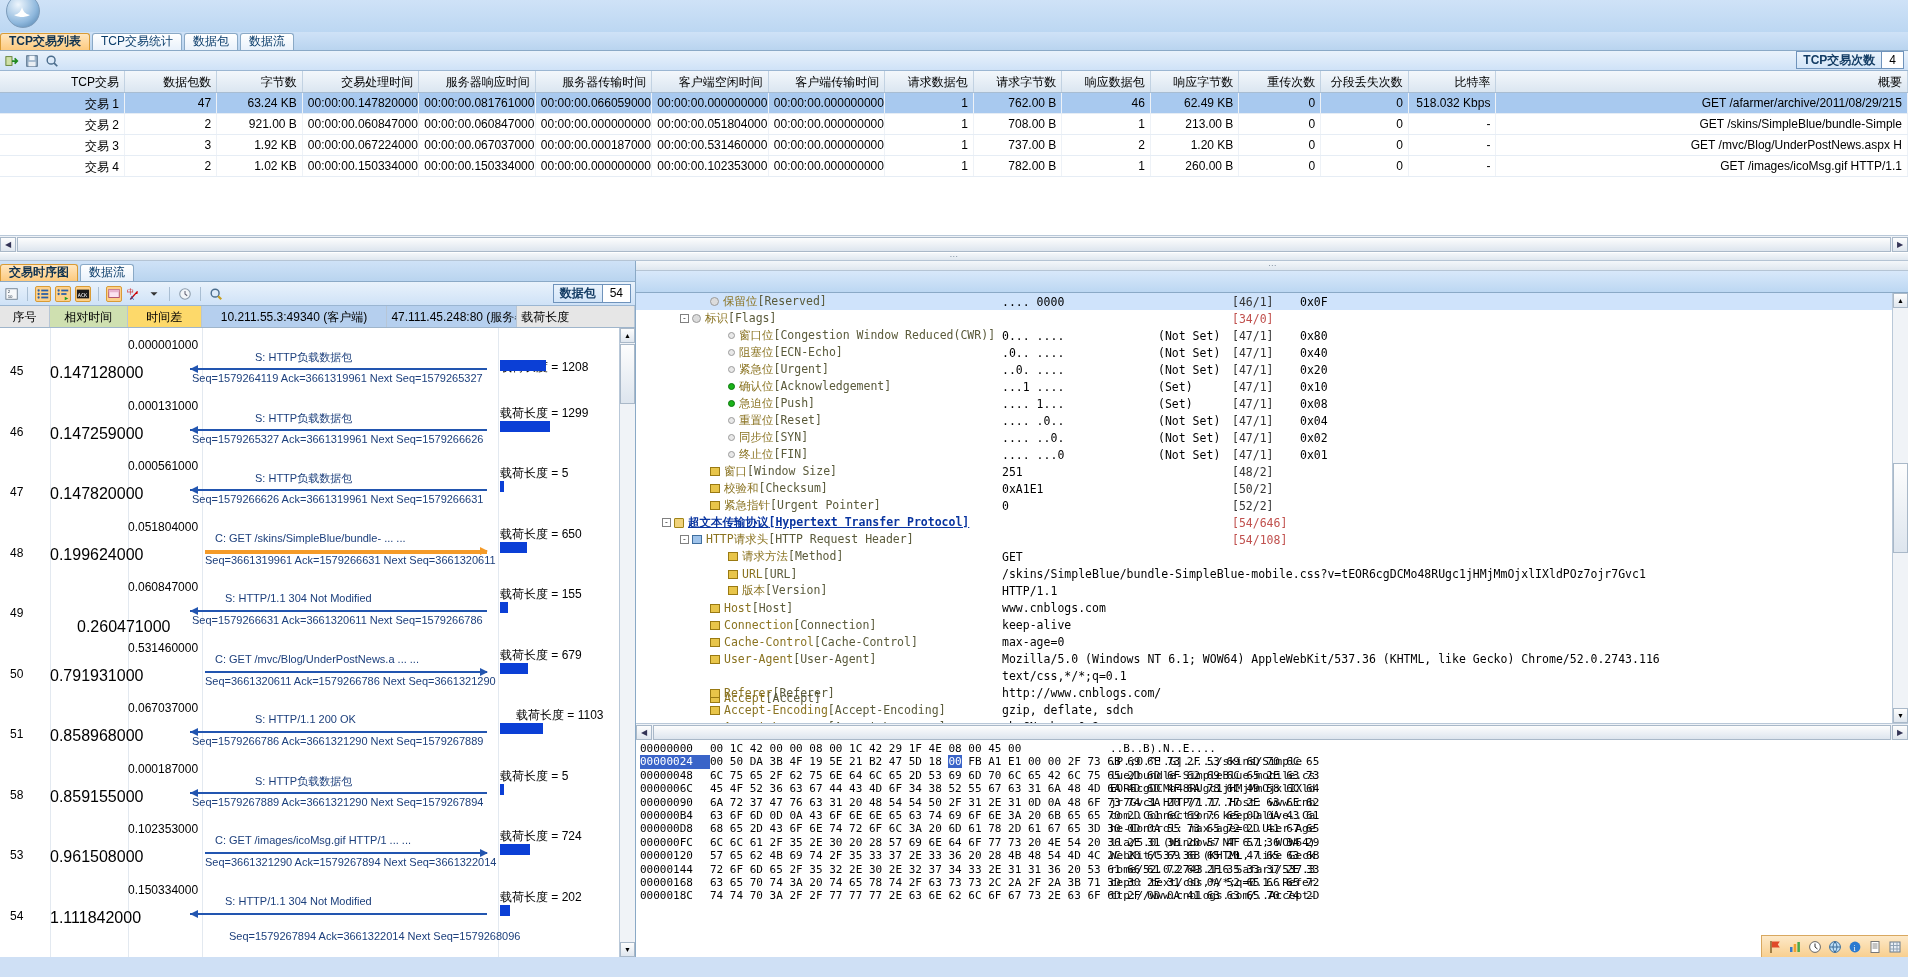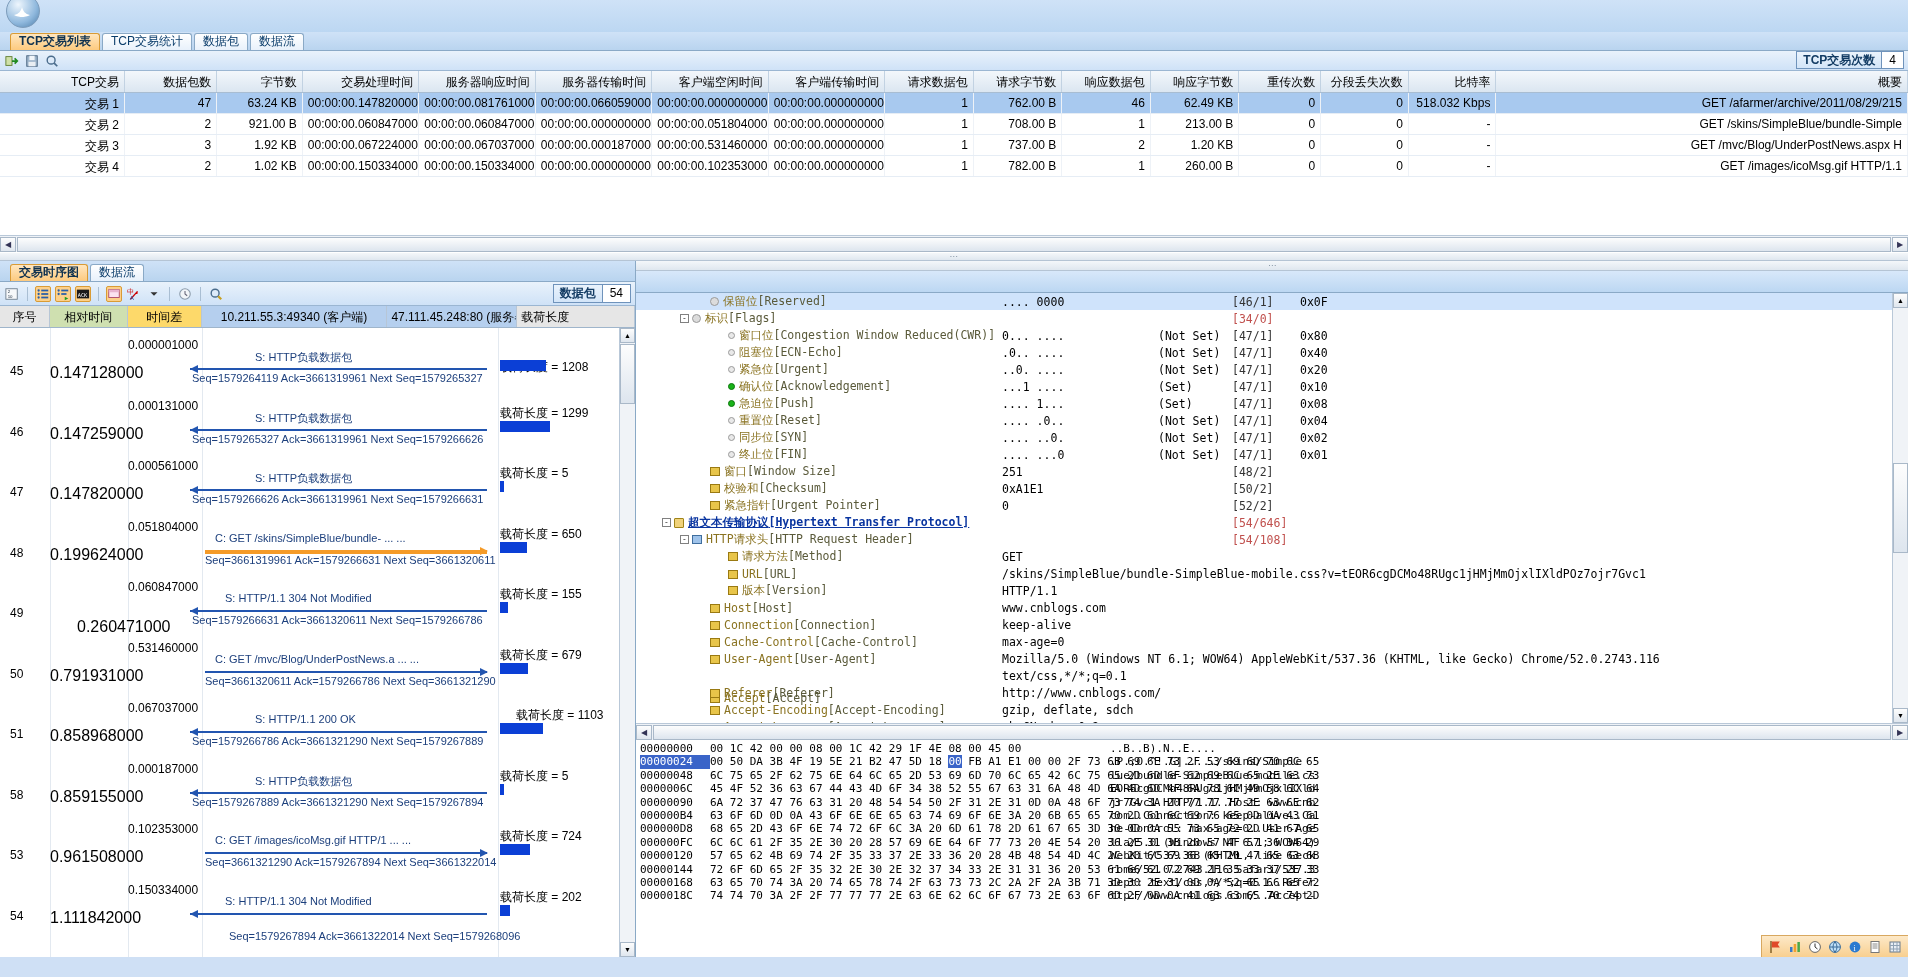--- a/index.html
+++ b/index.html
@@ -9,21 +9,21 @@
     font-family:"Liberation Sans","DejaVu Sans",sans-serif;
     font-size:12px; color:#000; background:#cfe0f5;
   }
   
   .app-top{ height:32px; background:linear-gradient(#cfe2f7,#bcd7f2); position:relative; }
   .app-logo{ position:absolute; left:6px; top:-6px; width:34px; height:34px; border-radius:50%;
     background:radial-gradient(circle at 35% 30%,#eef6fd,#8fb8dd 60%,#4b7ba6);
     border:1px solid #7d9cbb; display:flex; align-items:center; justify-content:center;}
   .app-logo svg{ width:24px; height:24px;}
   
-  .tabstrip{ height:19px; background:linear-gradient(#cfe2f7,#b9d4ef); padding-left:10px;
+  .tabstrip{ height:19px; background:linear-gradient(#cfe2f7,#b9d4ef); 
     display:flex; align-items:flex-end; border-bottom:1px solid #8aa9c6; position:relative;}
   .tab{ height:17px; line-height:15px; padding:0 8px; margin-right:2px; font-size:12px;
     background:linear-gradient(#ffffff,#e8f1fb); border:1px solid #8aa9c6; border-bottom:none;
     border-radius:3px 3px 0 0; color:#0b3d6b; white-space:nowrap;}
   .tab.active{ background:linear-gradient(#ffe6bf,#fdca7e); border-color:#d99b35; font-weight:bold; color:#10324f;}
   
   .toolbar{ height:20px; background:linear-gradient(#e9f2fb,#cfe2f7); border-bottom:1px solid #9bb6d2;
     display:flex; align-items:center; gap:4px; padding-left:4px;}
   .tbtn{ width:16px; height:16px; display:inline-flex; align-items:center; justify-content:center;}
   .tbtn svg{ width:14px; height:14px;}

